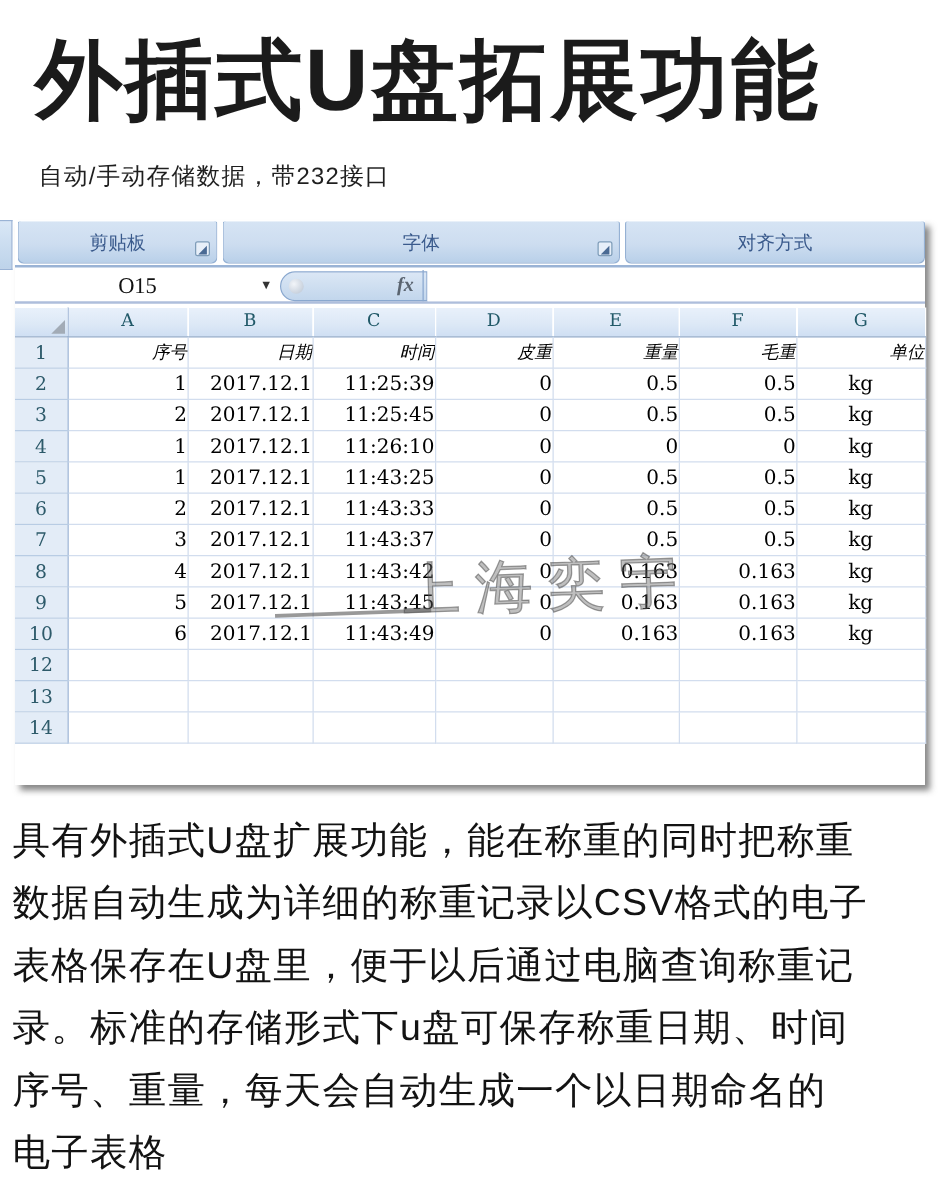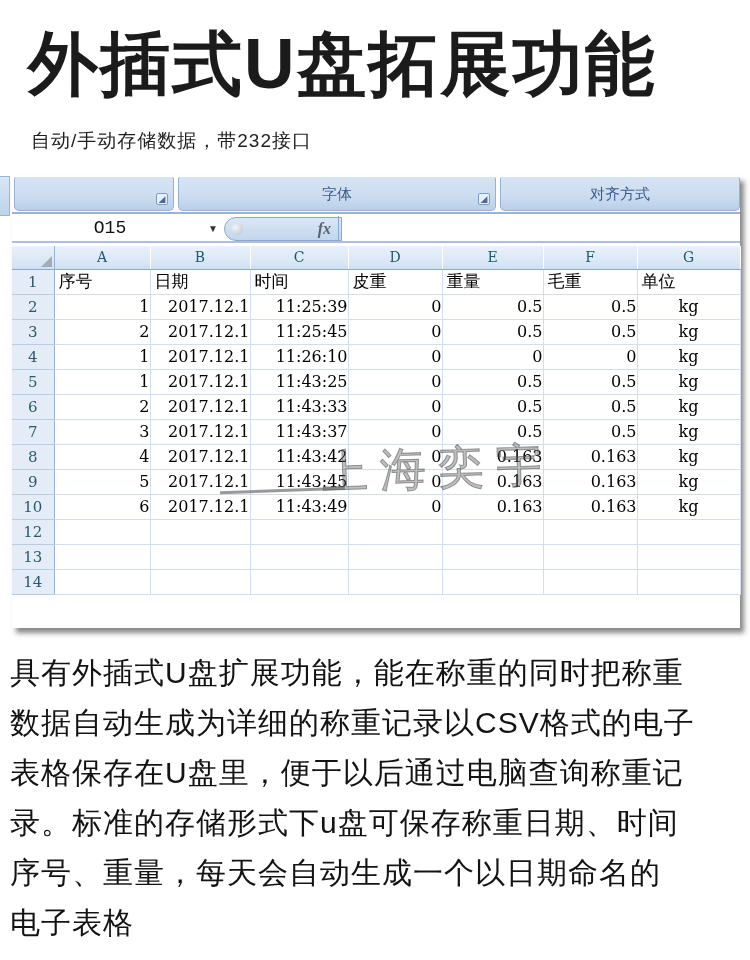--- a/index.html
+++ b/index.html
@@ -62,21 +62,21 @@
   .g2 { left: 166px; width: 318px; padding-left: 41px; }
   .g3 { left: 488px; width: 240px; }
 
   .formula-row {
     position: absolute; left: 0; top: 40px; width: 728px; height: 27px;
     background: #ffffff; border-bottom: 2px solid #aebedc;
   }
   .name-box {
     position: absolute; left: 0; top: 0; width: 196px; height: 25px;
     font-size: 18px; color: #111; text-align: center; line-height: 25px;
-    font-family: Liberation Mono, monospace;
+    font-family: Liberation Serif, serif;
   }
   .name-drop {
     position: absolute; left: 196px; top: 7px;
     font-size: 10px; color: #333; cursor: pointer;
   }
   .fx-pill {
     position: absolute; left: 212px; top: 1px; width: 118px; height: 24px;
     background: linear-gradient(#dbe7f5, #c2d6ec);
     border: 1px solid #8aa8cf;
     border-radius: 12px 0 0 12px;
@@ -134,21 +134,21 @@
     border-right: 1px solid #d2ddee;
     border-bottom: 1px solid #d2ddee;
     font-family: "DejaVu Serif", "Liberation Serif", serif;
     font-size: 16px; color: #000;
     height: 25px;
   }
   .grid tr.datarow td.cell { height: 25px; }
   .al { text-align: right; padding-left: 3px; }
   .ar { text-align: right; padding-right: 5px; }
   .kg { text-align: center; padding-left: 9px; }
-  .grid tr.hdrrow td.cell { font-size: 17px; text-align: left; padding-left: 4px; }
+  .grid tr.hdrrow td.cell { font-size: 14px; text-align: right; padding-left: 4px; font-style: italic; }
 
   
   .watermark {
     position: absolute; left: 310px; top: 262px;
     font-size: 46px; letter-spacing: 12px; white-space: nowrap;
     color: rgba(95,95,95,0.40);
     -webkit-text-stroke: 1px rgba(80,80,80,0.55);
     transform: rotate(-2deg);
     pointer-events: none;
   }
@@ -172,20 +172,21 @@
 
 <div class="title">外插式U盘拓展功能</div>
 <div class="subtitle">自动/手动存储数据，带232接口</div>
 
 <div class="excel">
 
   <div class="ribbon-sliver"></div>
 
   <div class="ribbon">
     <div class="ribbon-group g1">
+      <div class="glabel">剪贴板</div>
       <div class="launcher">◢</div>
     </div>
     <div class="ribbon-group g2">
       <div class="glabel">字体</div>
       <div class="launcher">◢</div>
     </div>
     <div class="ribbon-group g3">
       <div class="glabel">对齐方式</div>
     </div>
   </div>

